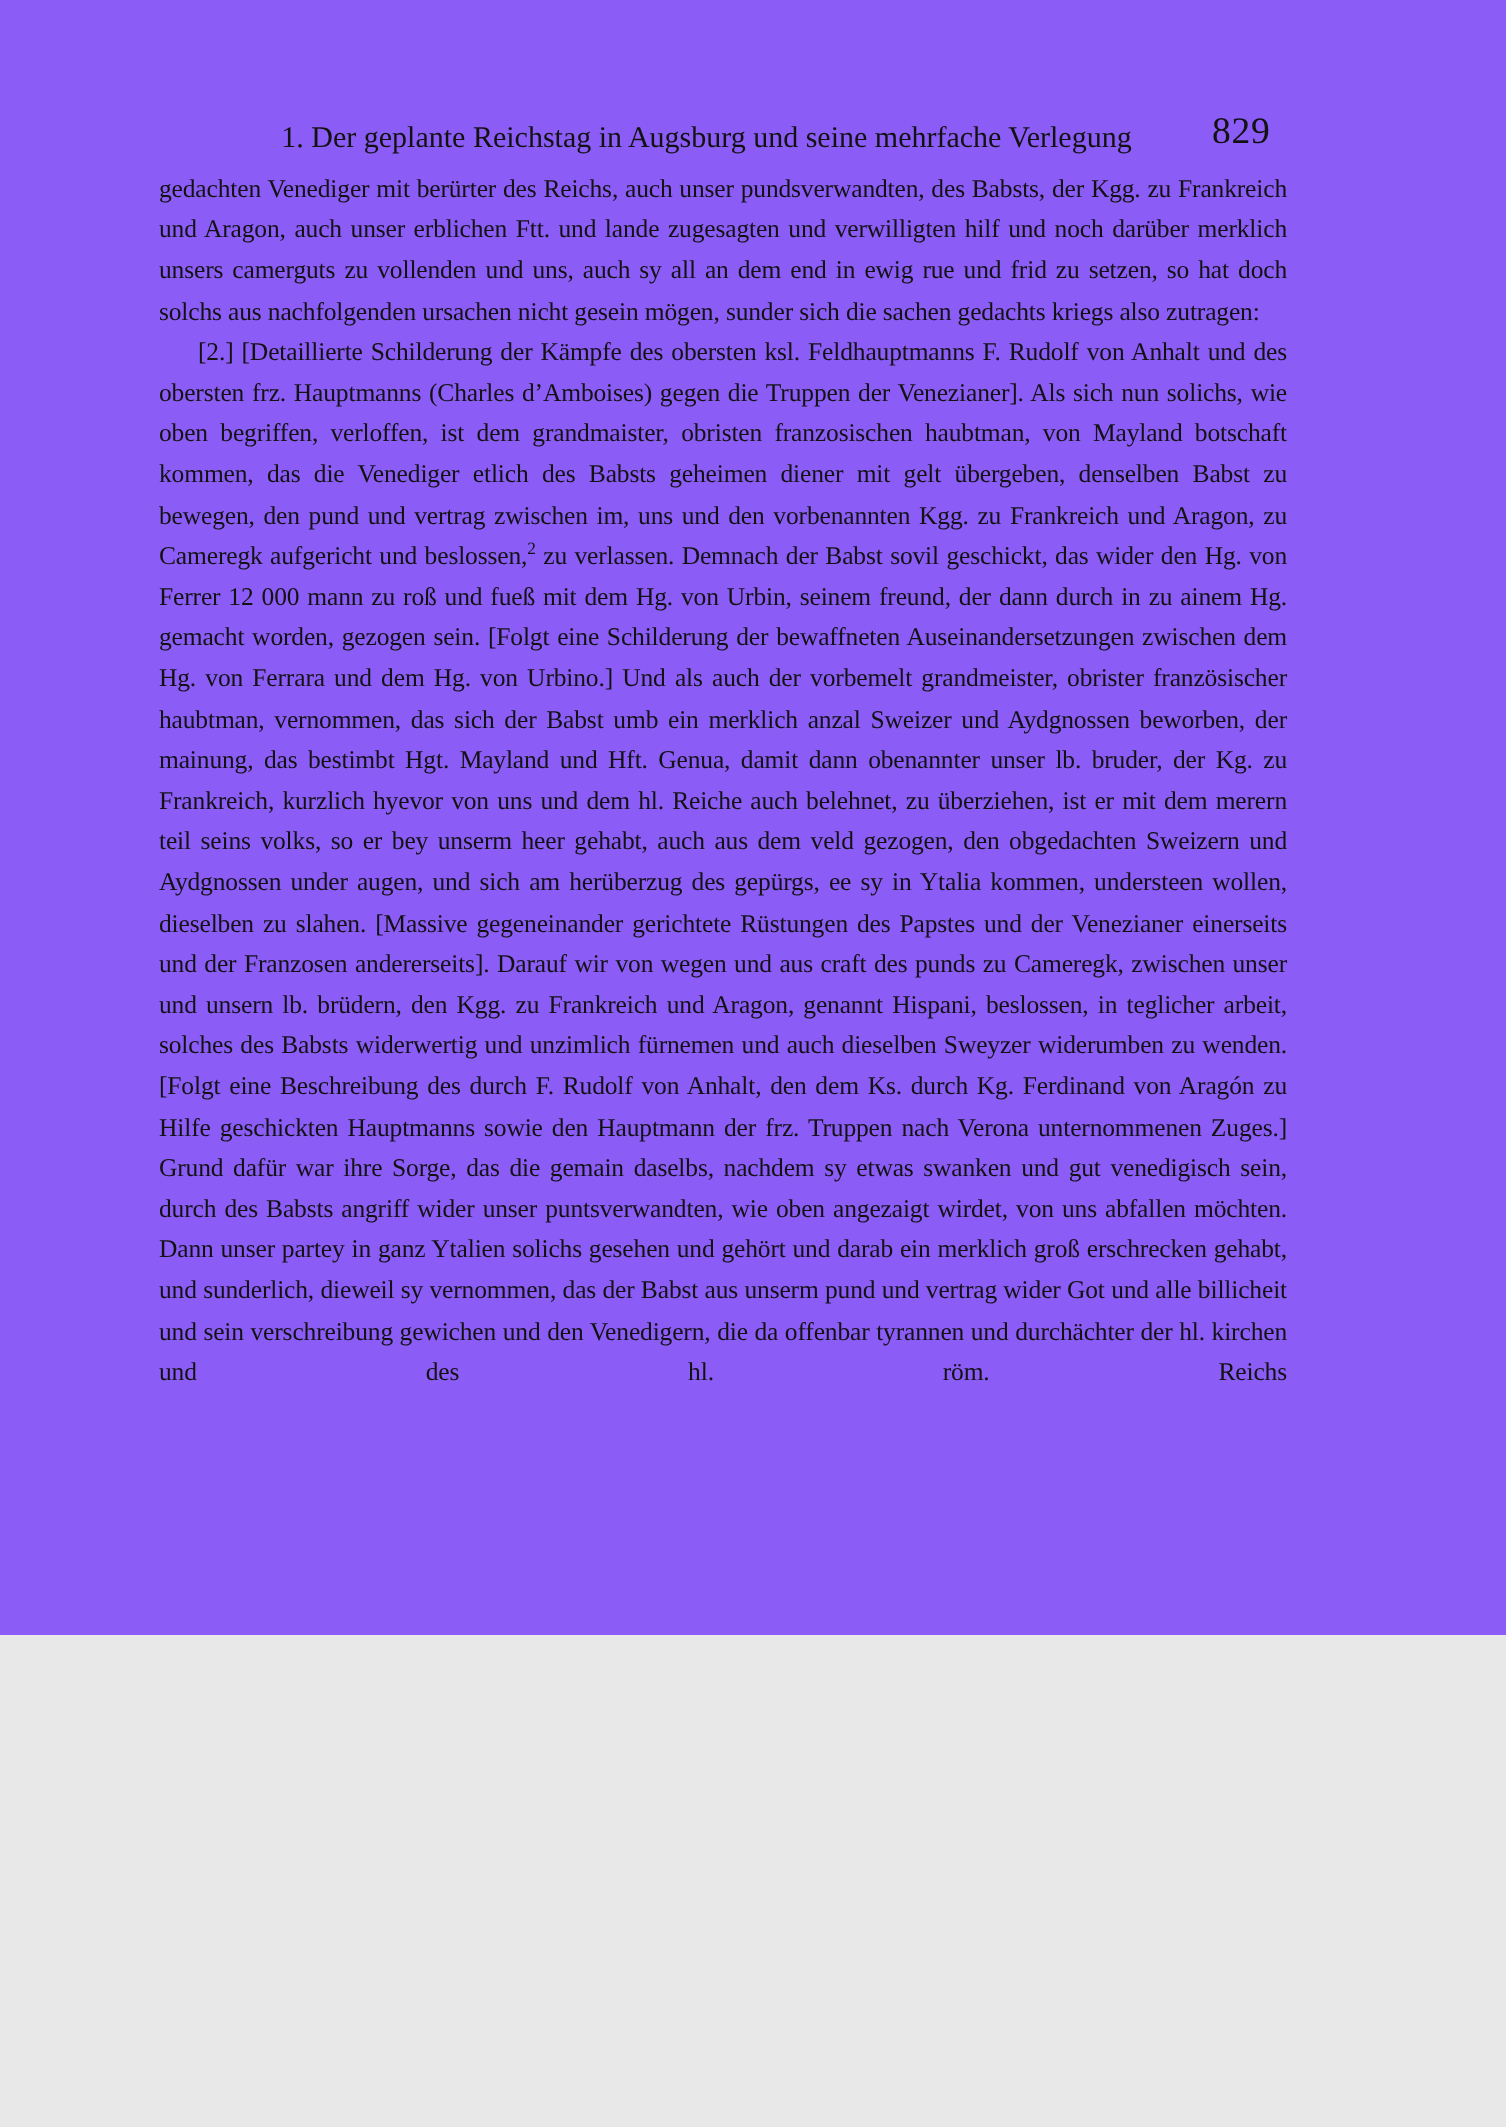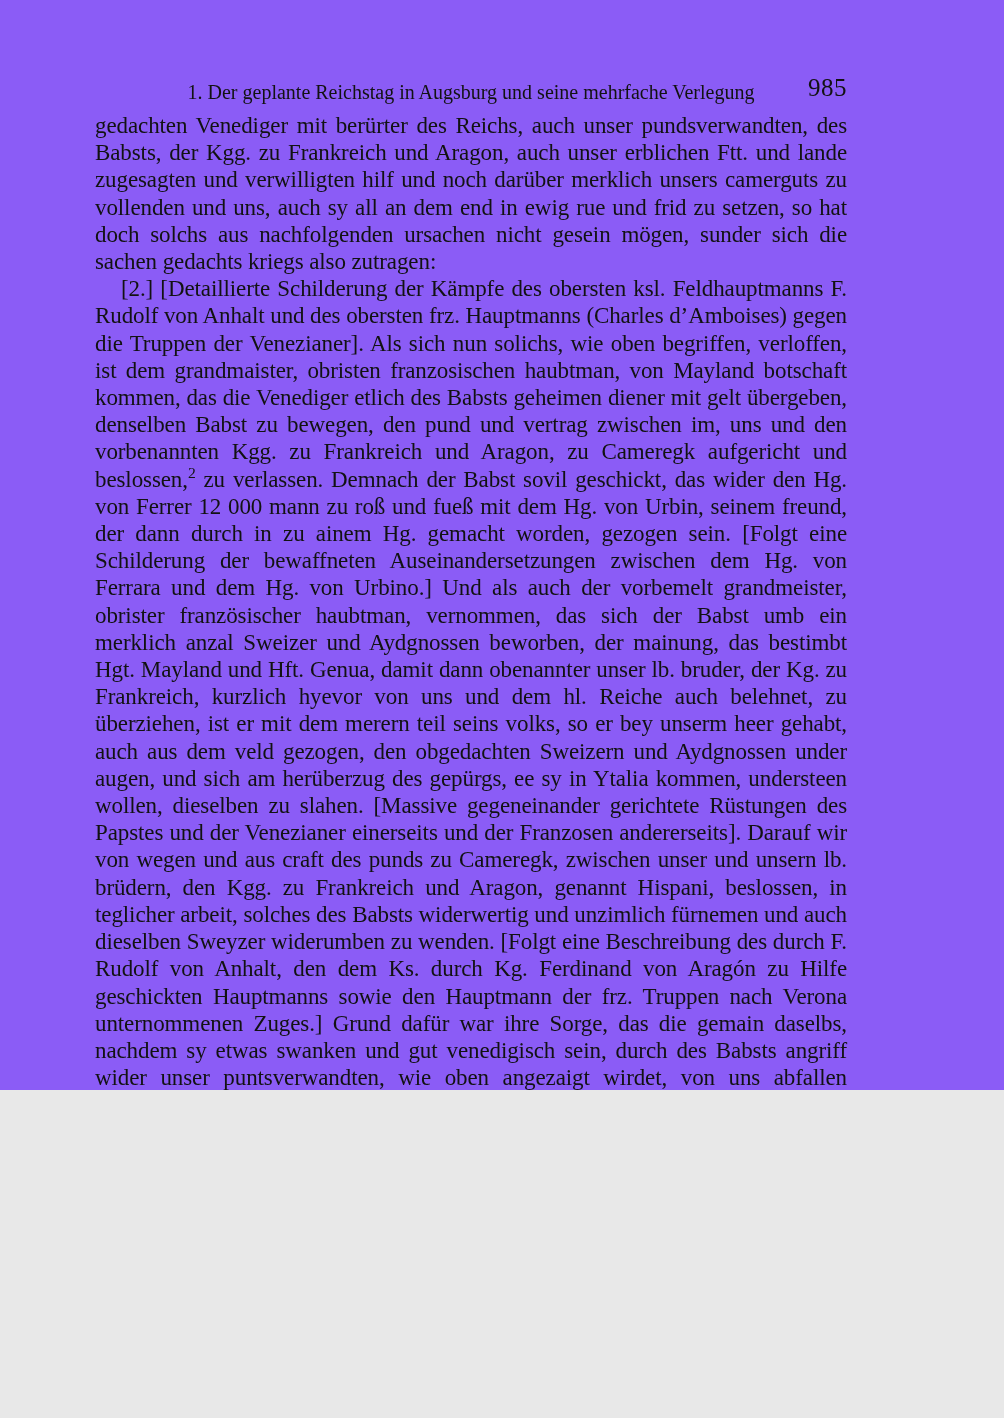--- a/index.html
+++ b/index.html
@@ -23,22 +23,22 @@
     white-space:nowrap;
   }
   .page-number{
     position:absolute;
     right:0;top:-4px;
     font-size:25px;
     letter-spacing:0.5px;
   }
   .text-block{
     position:absolute;
-    left:95px;top:112px;width:752px;
-    font-size:23px;
+    left:106px;top:112px;width:752px;
+    font-size:17px;
     line-height:27.2px;
     text-align:justify;
     letter-spacing:-0.1px;
   }
   .text-block p{margin:0;padding:0;}
   .para2{text-indent:26px;text-align-last:justify;}
   .it{}
   sup.fn-ref{
     font-size:0.68em;
     line-height:0;
@@ -66,21 +66,21 @@
     margin-right:12px;
   }
 </style>
 </head>
 <body>
 
 <div class="page">
 
   <div class="running-header">
     <span class="header-title">1. Der geplante Reichstag in Augsburg und seine mehrfache Verlegung</span>
-    <span class="page-number">985</span>
+    <span class="page-number">829</span>
   </div>
 
   <div class="text-block">
     <p class="para">gedachten Venediger mit berürter des Reichs, auch unser pundsverwandten, des Babsts, der Kgg. zu Frankreich und Aragon, auch unser erblichen Ftt. und lande zugesagten und verwilligten hilf und noch darüber merklich unsers camerguts zu vollenden und uns, auch sy all an dem end in ewig rue und frid zu setzen, so hat doch solchs aus nachfolgenden ursachen nicht gesein mögen, sunder sich die sachen gedachts kriegs also zutragen:</p>
     <p class="para2"><span class="it">[2.] [Detaillierte Schilderung der Kämpfe des obersten ksl. Feldhauptmanns F. Rudolf von Anhalt und des obersten frz. Hauptmanns (Charles d’Amboises) gegen die Truppen der Venezianer]. </span><span>Als sich nun solichs, wie oben begriffen, verloffen, ist dem grandmaister, obristen franzosischen haubtman, von Mayland botschaft kommen, das die Venediger etlich des Babsts geheimen diener mit gelt übergeben, denselben Babst zu bewegen, den pund und vertrag zwischen im, uns und den vorbenannten Kgg. zu Frankreich und Aragon, zu Cameregk aufgericht und beslossen,</span><sup class="fn-ref">2</sup><span> zu verlassen. Demnach der Babst sovil geschickt, das wider den Hg. von Ferrer 12 000 mann zu roß und fueß mit dem Hg. von Urbin, seinem freund, der dann durch in zu ainem Hg. gemacht worden, gezogen sein. </span><span class="it">[Folgt eine Schilderung der bewaffneten Auseinandersetzungen zwischen dem Hg. von Ferrara und dem Hg. von Urbino.] </span><span>Und als auch der vorbemelt grandmeister, obrister französischer haubtman, vernommen, das sich der Babst umb ein merklich anzal Sweizer und Aydgnossen beworben, der mainung, das bestimbt Hgt. Mayland und Hft. Genua, damit dann obenannter unser lb. bruder, der Kg. zu Frankreich, kurzlich hyevor von uns und dem hl. Reiche auch belehnet, zu überziehen, ist er mit dem merern teil seins volks, so er bey unserm heer gehabt, auch aus dem veld gezogen, den obgedachten Sweizern und Aydgnossen under augen, und sich am herüberzug des gepürgs, ee sy in Ytalia kommen, understeen wollen, dieselben zu slahen. </span><span class="it">[Massive gegeneinander gerichtete Rüstungen des Papstes und der Venezianer einerseits und der Franzosen andererseits]. </span><span>Darauf wir von wegen und aus craft des punds zu Cameregk, zwischen unser und unsern lb. brüdern, den Kgg. zu Frankreich und Aragon, genannt Hispani, beslossen, in teglicher arbeit, solches des Babsts widerwertig und unzimlich fürnemen und auch dieselben Sweyzer widerumben zu wenden. </span><span class="it">[Folgt eine Beschreibung des durch F. Rudolf von Anhalt, den dem Ks. durch Kg. Ferdinand von Aragón zu Hilfe geschickten Hauptmanns sowie den Hauptmann der frz. Truppen nach Verona unternommenen Zuges.] Grund dafür war ihre Sorge, </span><span>das die gemain daselbs, nachdem sy etwas swanken und gut venedigisch sein, durch des Babsts angriff wider unser puntsverwandten, wie oben angezaigt wirdet, von uns abfallen möchten. Dann unser partey in ganz Ytalien solichs gesehen und gehört und darab ein merklich groß erschrecken gehabt, und sunderlich, dieweil sy vernommen, das der Babst aus unserm pund und vertrag wider Got und alle billicheit und sein verschreibung gewichen und den Venedigern, die da offenbar tyrannen und durchächter der hl. kirchen und des hl. röm. Reichs</span></p>
   </div>
 
   <div class="footnote-rule"></div>
 
   <p class="footnote"><sup>2</sup><span class="it">Die Liga von Cambrai vom 10. Dezember 1508.</span></p>

